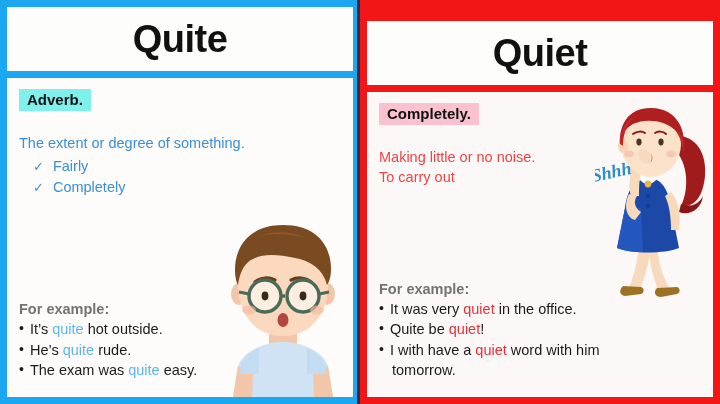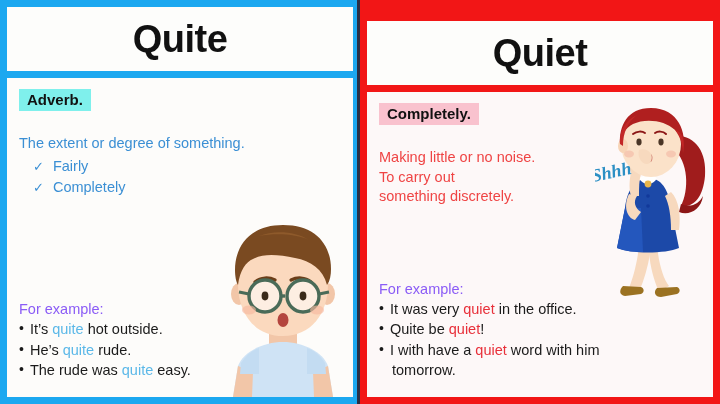--- a/index.html
+++ b/index.html
@@ -53,21 +53,21 @@
   .check-item{
     display:flex;align-items:baseline;gap:9px;
     font-size:14.5px;line-height:1.45;color:#3B8FD4;font-weight:500;
     padding-left:14px;
   }
   .check-mark{
     color:#3B8FD4;font-size:13px;font-weight:400;
   }
   .examples{position:absolute;left:12px;right:10px;bottom:16px;}
   .examples-title{
-    font-size:14.5px;font-weight:normal;color:#8b5cf6;margin-bottom:2px;
+    font-size:14.5px;font-weight:bold;color:#737373;margin-bottom:2px;
   }
   .ex-list{margin:0;padding:0;list-style:none;}
   .ex-item{
     font-size:14.5px;line-height:1.42;color:#1b1b1b;font-weight:500;
     display:flex;align-items:flex-start;gap:6px;
   }
   .ex-bullet{font-size:14px;line-height:1.42;}
   .hl-blue{color:#5BB8E8;}
   .hl-red{color:#E8303A;}
   
@@ -149,21 +149,21 @@
           <li class="ex-item">
             <span class="ex-bullet">•</span>
             <span><span>It’s </span><span class="hl-blue">quite</span><span> hot outside.</span></span>
           </li>
           <li class="ex-item">
             <span class="ex-bullet">•</span>
             <span><span>He’s </span><span class="hl-blue">quite</span><span> rude.</span></span>
           </li>
           <li class="ex-item">
             <span class="ex-bullet">•</span>
-            <span><span>The rude was </span><span class="hl-blue">quite</span><span> easy.</span></span>
+            <span><span>The exam was </span><span class="hl-blue">quite</span><span> easy.</span></span>
           </li>
         </ul>
       </div>
 
     </div>
   </div>
 
   <div class="divider-dark"></div>
 
   <div class="panel panel-right">
@@ -174,21 +174,20 @@
 
     <div class="gap"></div>
 
     <div class="body-card">
 
       <span class="badge badge-adjective">Completely.</span>
 
       <div class="defs">
         <div class="def-line">Making little or no noise.</div>
         <div class="def-line">To carry out</div>
-        <div class="def-line">something discretely.</div>
       </div>
 
       
       <svg class="girl" viewBox="0 0 118 210" xmlns="http://www.w3.org/2000/svg">
 
         <path d="M78 40 C100 38 112 56 110 80 C108 102 98 112 86 110 C94 94 94 66 78 52 Z" fill="#A01C1C"></path>
         <path d="M86 108 C96 112 104 108 108 100 C106 114 94 120 84 116 Z" fill="#8C1616"></path>
 
         <path d="M44 150 C42 168 38 182 34 192 L44 196 C50 182 54 166 56 152 Z" fill="#F7D9BE"></path>
         <path d="M62 150 C64 168 68 182 74 190 L64 196 C58 182 54 166 54 152 Z" fill="#F7D9BE"></path>

